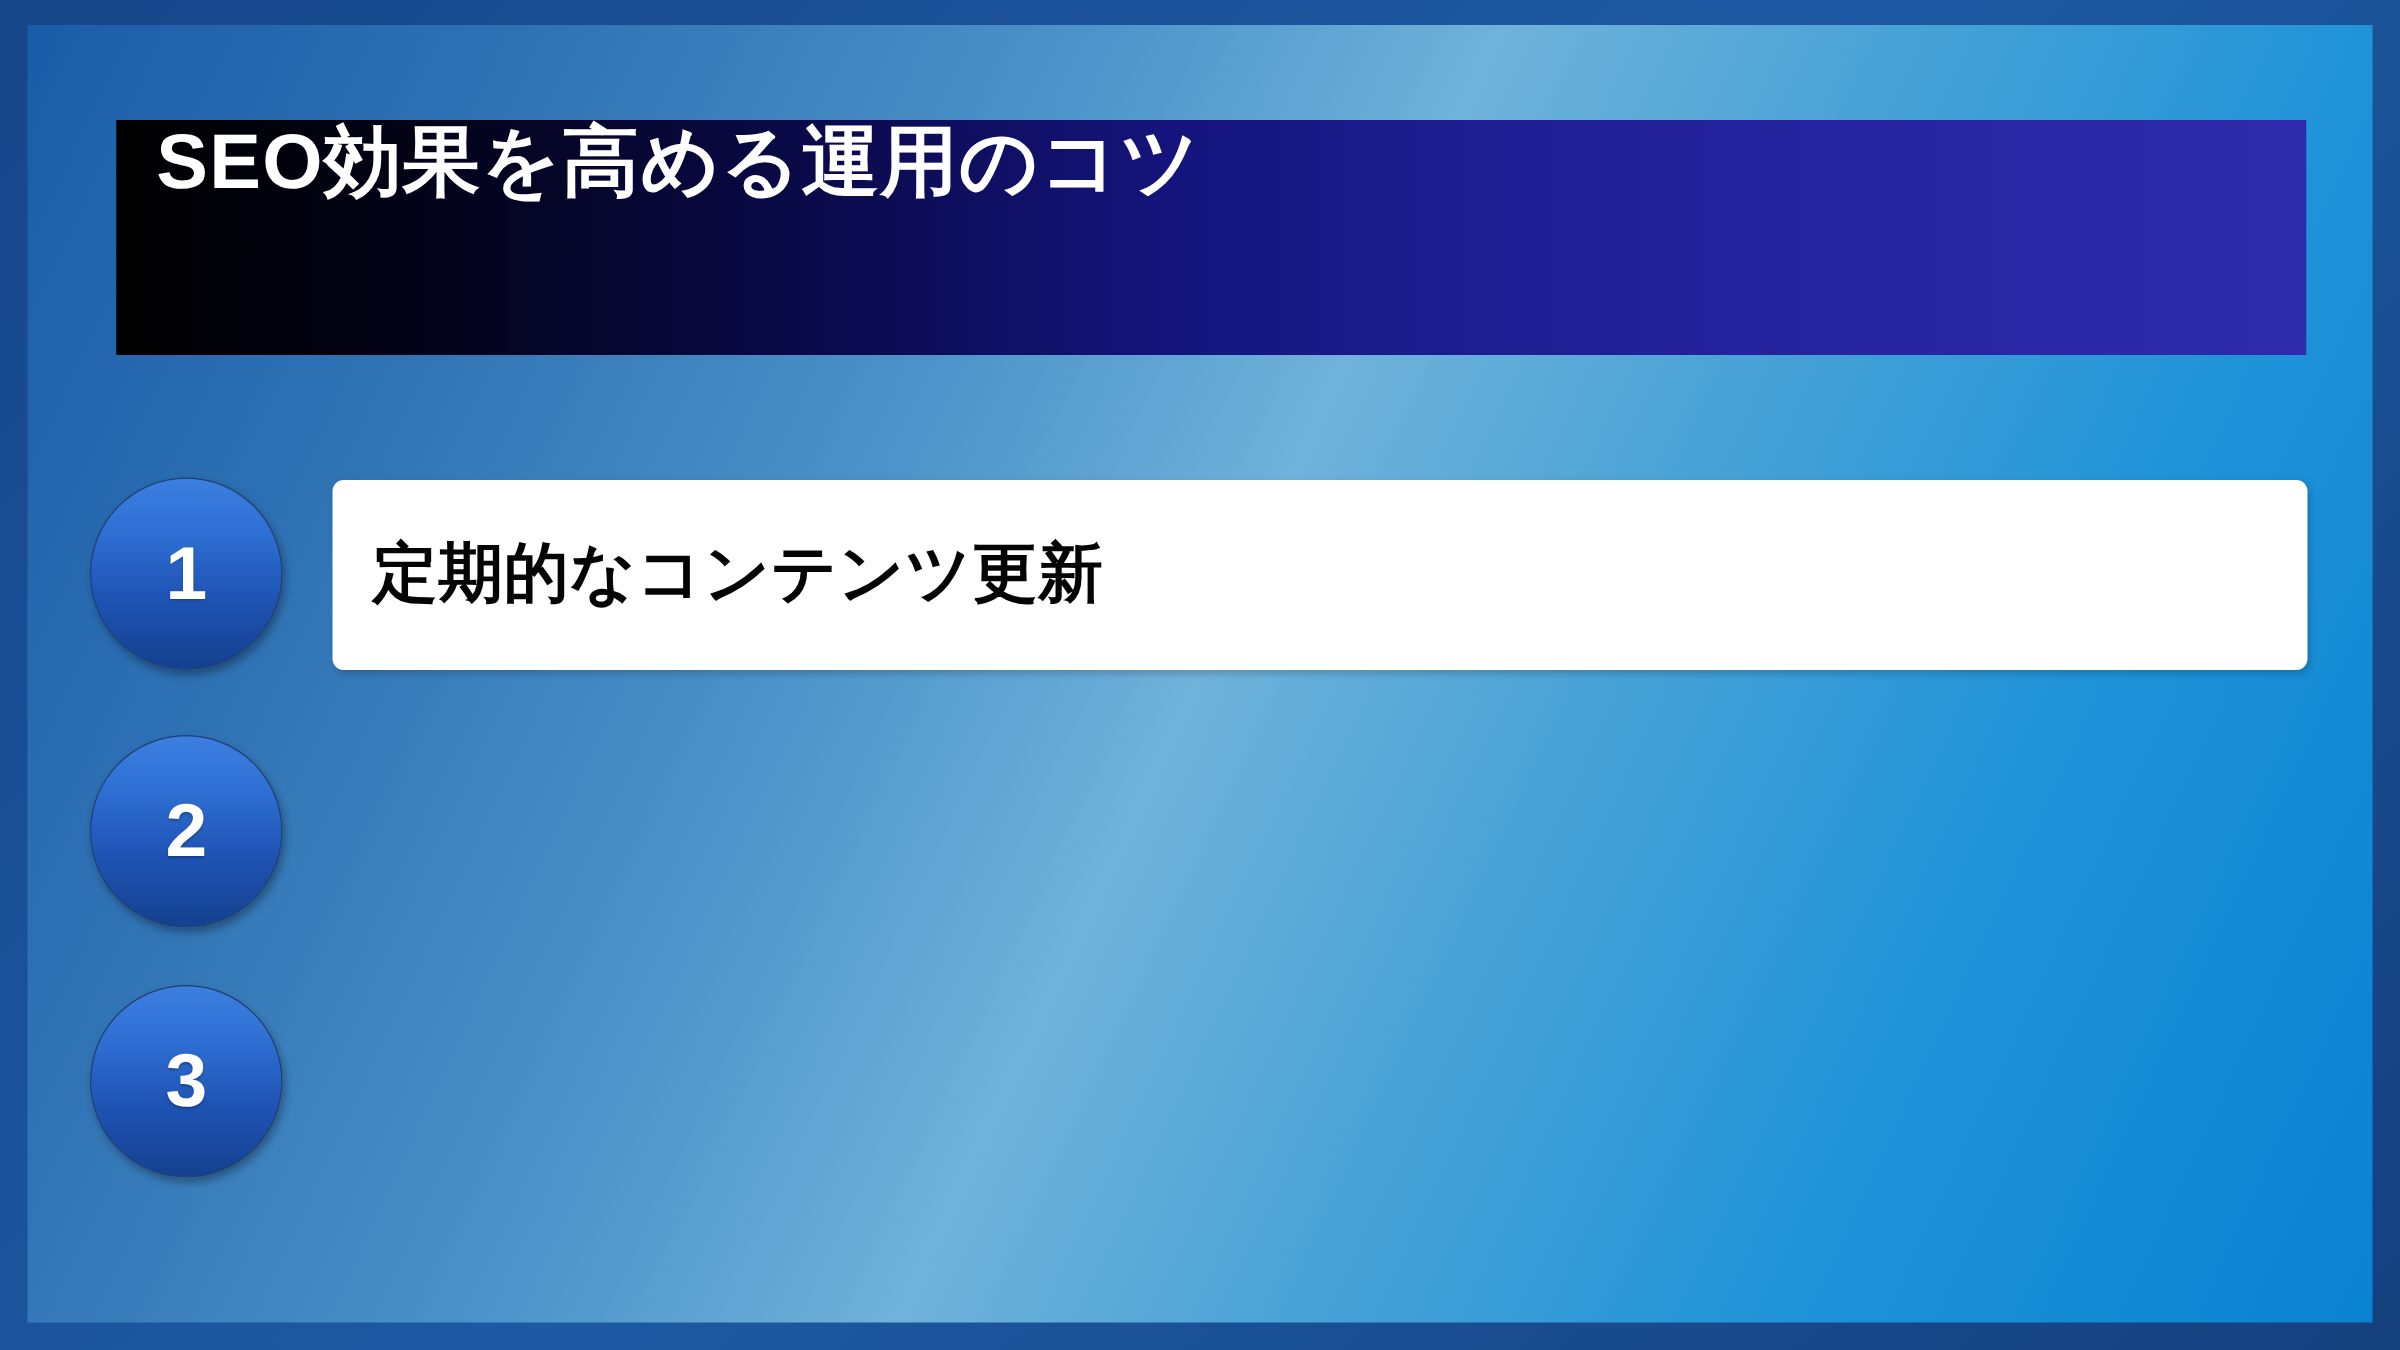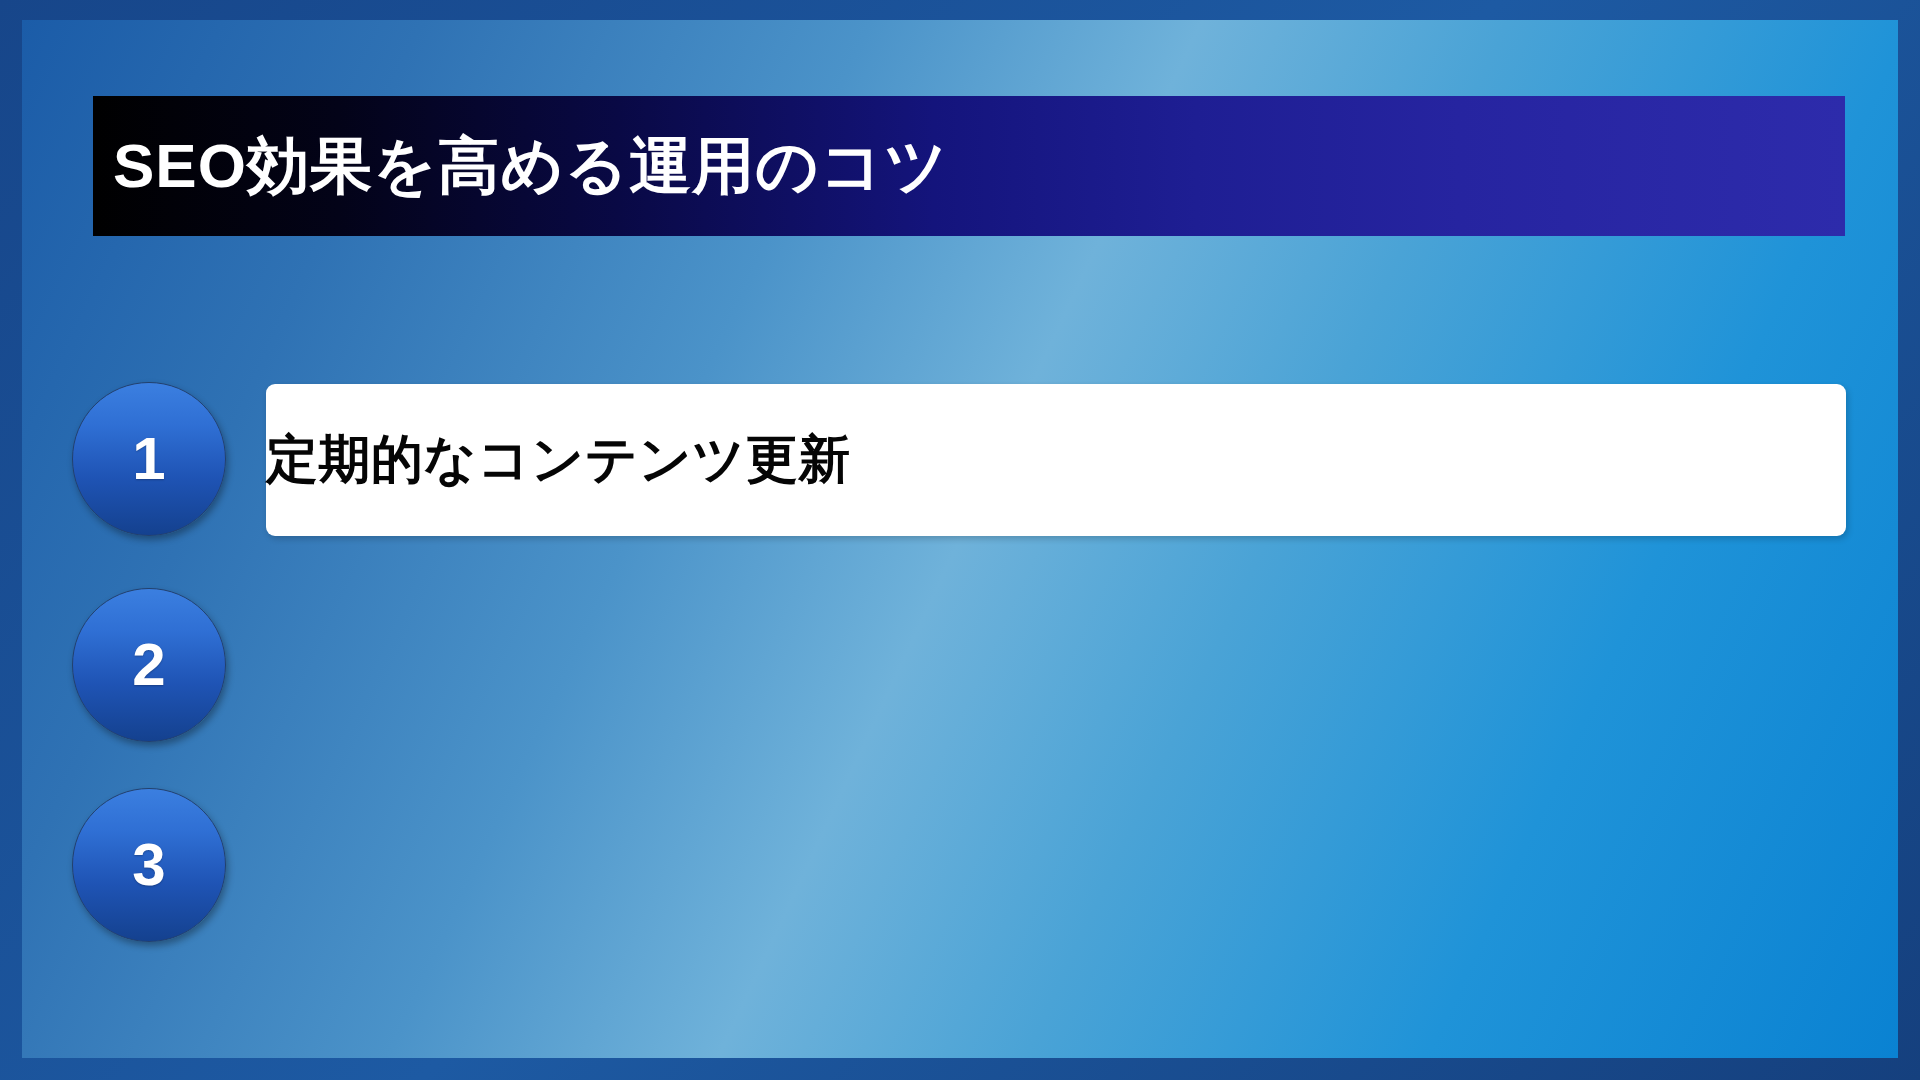--- a/index.html
+++ b/index.html
@@ -50,33 +50,32 @@
         #1f93d8 80%,
         #0a82d2 100%);
   }
 
   
   .title-banner {
     position: absolute;
     left: 93px;
     top: 96px;
     width: 1752px;
-    height: 140px;
+    height: 188px;
     background: linear-gradient(90deg,
         #000000 0%,
         #030318 14%,
         #090945 30%,
         #14147c 48%,
         #1e1e93 63%,
         #2624a0 78%,
         #2d2bab 100%);
     display: flex;
-    align-items: center;
     box-sizing: border-box;
-    padding-left: 20px;
+    padding-left: 32px;
   }
   .title-text {
     color: #ffffff;
     font-size: 62px;
     font-weight: bold;
     letter-spacing: 1px;
     line-height: 1.1;
     white-space: nowrap;
   }
 
@@ -127,20 +126,21 @@
     left: 266px;
     top: 2px;
     width: 1580px;
     height: 152px;
     background: #ffffff;
     border-radius: 9px;
     box-shadow: 2px 3px 6px rgba(0, 0, 0, 0.18);
     display: flex;
     align-items: center;
     box-sizing: border-box;
+    padding-left: 32px;
   }
   .text-card span {
     color: #050505;
     font-size: 52px;
     font-weight: bold;
     line-height: 1.15;
     letter-spacing: 0.5px;
     white-space: nowrap;
   }
 </style>

